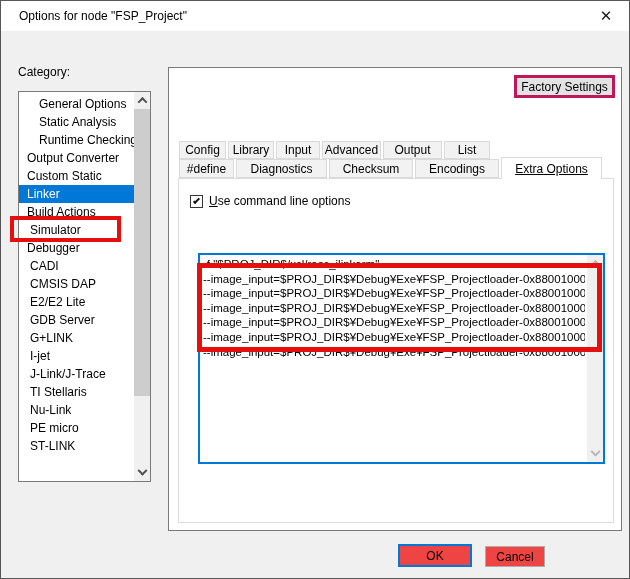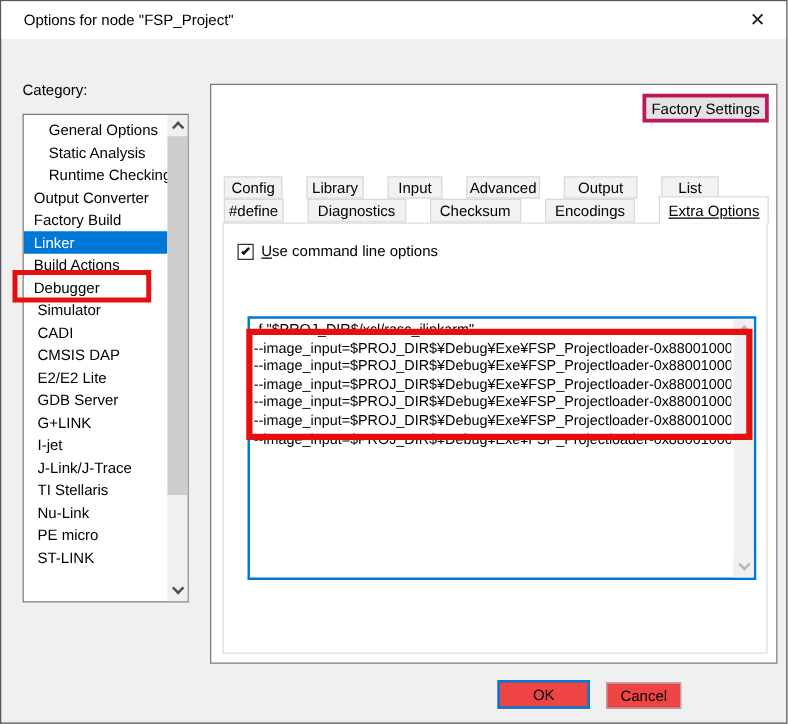--- a/index.html
+++ b/index.html
@@ -38,21 +38,21 @@
 
   
   .panel { position:absolute; left:167px; top:66px; width:454px; height:464px; background:#fff;
            border:1px solid #7a7a7a; }
   .factory-btn { position:absolute; right:6px; top:7px; width:101px; height:23px; background:#e3e3e3;
                  border:3px solid #be185d; display:flex; align-items:center; justify-content:center;
                  font-size:12px; }
 
   
   .tabs { position:absolute; left:10px; top:73px; width:436px; }
-  .tabrow { display:flex; gap:19px; }
+  .tabrow { display:flex; gap:2px; }
   .tab { background:#f2f2f2; border:1px solid #d9d9d9; height:18px; display:flex; align-items:center;
          justify-content:center; white-space:nowrap; }
   .tabrow2 .tab { height:19px; }
   .tab.active { background:#fff; border-bottom:none; height:22px; margin-top:-2px; position:relative; z-index:3;text-decoration:underline; }
   
   .r1-0{width:47px}.r1-1{width:46px}.r1-2{width:44px}.r1-3{width:100px}.r1-4{width:59px}.r1-5{width:59px}.r1-6{width:46px}
   
   .r2-0{width:55px}.r2-1{width:91px}.r2-2{width:84px}.r2-3{width:84px}.r2-4{width:101px}
 
   .tabpane { position:absolute; left:9px; top:110px; width:436px; height:345px; border:1px solid #dcdcdc;
@@ -95,25 +95,25 @@
     <div class="close-btn">✕</div>
   </div>
 
   <div class="category-label">Category:</div>
   <div class="listbox">
     <div class="list-items">
       <div class="list-item">General Options</div>
       <div class="list-item">Static Analysis</div>
       <div class="list-item">Runtime Checking</div>
       <div class="list-item ind1">Output Converter</div>
-      <div class="list-item ind1">Factory Build</div>
+      <div class="list-item ind1">Custom Static</div>
       <div class="list-item ind1 selected">Linker</div>
       <div class="list-item ind1">Build Actions</div>
+      <div class="list-item ind2">Simulator</div>
       <div class="list-item ind1">Debugger</div>
-      <div class="list-item ind2">Simulator</div>
       <div class="list-item ind2">CADI</div>
       <div class="list-item ind2">CMSIS DAP</div>
       <div class="list-item ind2">E2/E2 Lite</div>
       <div class="list-item ind2">GDB Server</div>
       <div class="list-item ind2">G+LINK</div>
       <div class="list-item ind2">I-jet</div>
       <div class="list-item ind2">J-Link/J-Trace</div>
       <div class="list-item ind2">TI Stellaris</div>
       <div class="list-item ind2">Nu-Link</div>
       <div class="list-item ind2">PE micro</div>

